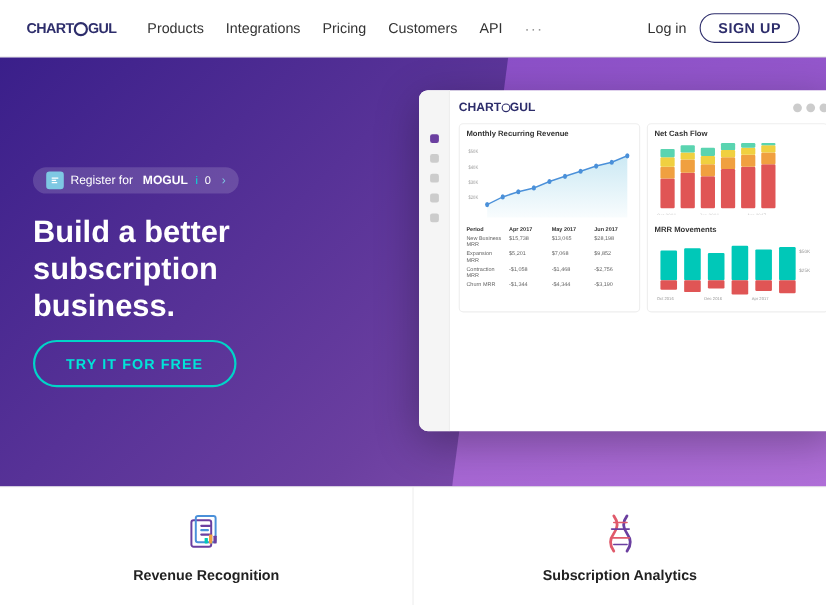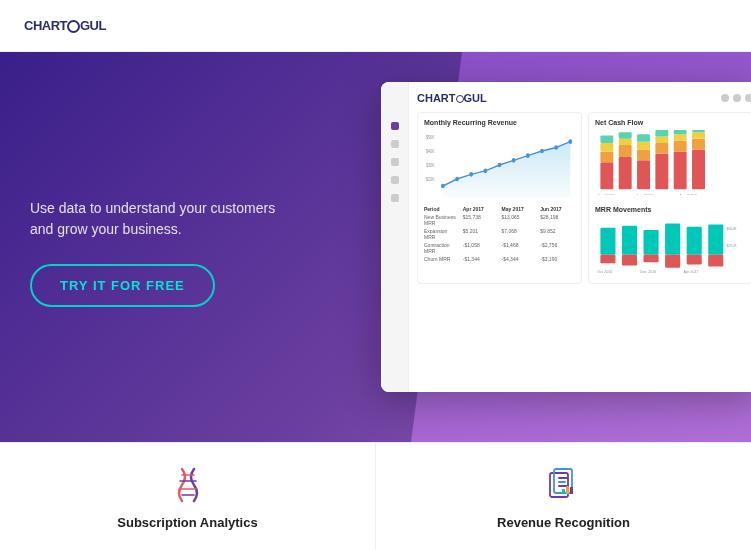--- a/index.html
+++ b/index.html
@@ -124,27 +124,55 @@
   </style>
 </head>
 <body>
 
 <nav class="navbar">
   <div class="nav-logo">
     <span style="font-size:13px;font-weight:900;letter-spacing:-0.5px;color:#2d2d6b;">CHART</span>
       <span style="display:inline-block;width:13px;height:13px;border-radius:50%;border:2.5px solid #2d2d6b;margin:0 0px;position:relative;top:1px;"></span>
       <span style="font-size:13px;font-weight:900;letter-spacing:-0.5px;color:#2d2d6b;">GUL</span>
   </div>
+  <div class="nav-links">
+    <a href="#">Products</a>
+    <a href="#">Integrations</a>
+    <a href="#">Pricing</a>
+    <a href="#">Customers</a>
+    <a href="#">API</a>
+    <span class="nav-dots">···</span>
+  </div>
+  <div class="nav-right">
+    <a href="#" class="nav-login">Log in</a>
+    <a href="#" class="nav-signup">SIGN UP</a>
+  </div>
 </nav>
 
 <section class="hero">
   <div class="hero-accent"></div>
 
   <div class="hero-left">
-    <p class="hero-subtitle">Use data to understand your customers<br>and grow your business.</p>
+    <div class="register-banner">
+      <div class="reg-icon">
+        <svg width="10" height="10" viewBox="0 0 10 10">
+            <rect width="10" height="10" rx="2" fill="#7ec8e3"></rect>
+            <path d="M2 3h6M2 5h4M2 7h5" stroke="white" stroke-width="1.2"></path>
+          </svg>
+      </div>
+      <span>Register for</span>
+      <span class="mogul" style="color:#fff;font-weight:800;font-size:11px;margin-left:3px;">MOGUL</span>
+      <span style="color:#00e5d8;font-size:10px;margin-left:1px;">i</span>
+        <span style="color:#fff;font-size:10px;">0</span>
+      <span class="arrow" style="color:#7ec8e3;font-size:11px;">›</span>
+    </div>
+    <h1 class="hero-title">
+      <span>Build a better</span><br>
+      <span>subscription business.</span>
+    </h1>
     <a href="#" class="cta-button">TRY IT FOR FREE</a>
   </div>
 
   <div class="hero-right">
     <div class="dashboard-frame">
 
       <div class="dash-sidebar">
         <div class="dash-sidebar-dot active"></div>
         <div class="dash-sidebar-dot"></div>
         <div class="dash-sidebar-dot"></div>
@@ -311,37 +339,37 @@
         </div>
       </div>
     </div>
   </div>
 </section>
 
 <div class="bottom-section">
   <div class="bottom-card">
     <svg class="bottom-card-icon" viewBox="0 0 44 44" xmlns="http://www.w3.org/2000/svg">
 
+      <rect x="8" y="10" width="18" height="24" rx="2" fill="none" stroke="#6b3fa0" stroke-width="1.8"></rect>
+      <rect x="12" y="6" width="18" height="24" rx="2" fill="none" stroke="#4a90d9" stroke-width="1.8"></rect>
+      <rect x="16" y="14" width="10" height="2" rx="1" fill="#6b3fa0"></rect>
+      <rect x="16" y="18" width="8" height="2" rx="1" fill="#4a90d9"></rect>
+      <rect x="16" y="22" width="10" height="2" rx="1" fill="#6b3fa0"></rect>
+
+      <rect x="20" y="26" width="3" height="5" rx="0.5" fill="#00c8b8"></rect>
+      <rect x="24" y="23" width="3" height="8" rx="0.5" fill="#f0a040"></rect>
+      <rect x="28" y="24" width="3" height="7" rx="0.5" fill="#6b3fa0"></rect>
+    </svg>
+    <span class="bottom-card-label">Revenue Recognition</span>
+  </div>
+  <div class="bottom-card">
+    <svg class="bottom-card-icon" viewBox="0 0 44 44" xmlns="http://www.w3.org/2000/svg">
+
       <path d="M16 6 Q22 14 16 22 Q10 30 16 38" fill="none" stroke="#e05a6b" stroke-width="2.5" stroke-linecap="round"></path>
       <path d="M28 6 Q22 14 28 22 Q34 30 28 38" fill="none" stroke="#6b3fa0" stroke-width="2.5" stroke-linecap="round"></path>
       <line x1="16" y1="12" x2="28" y2="12" stroke="#e05a6b" stroke-width="1.5" stroke-linecap="round"></line>
       <line x1="14" y1="18" x2="30" y2="18" stroke="#6b3fa0" stroke-width="1.5" stroke-linecap="round"></line>
       <line x1="14" y1="26" x2="30" y2="26" stroke="#e05a6b" stroke-width="1.5" stroke-linecap="round"></line>
       <line x1="16" y1="32" x2="28" y2="32" stroke="#6b3fa0" stroke-width="1.5" stroke-linecap="round"></line>
     </svg>
     <span class="bottom-card-label">Subscription Analytics</span>
   </div>
-  <div class="bottom-card">
-    <svg class="bottom-card-icon" viewBox="0 0 44 44" xmlns="http://www.w3.org/2000/svg">
-
-      <rect x="8" y="10" width="18" height="24" rx="2" fill="none" stroke="#6b3fa0" stroke-width="1.8"></rect>
-      <rect x="12" y="6" width="18" height="24" rx="2" fill="none" stroke="#4a90d9" stroke-width="1.8"></rect>
-      <rect x="16" y="14" width="10" height="2" rx="1" fill="#6b3fa0"></rect>
-      <rect x="16" y="18" width="8" height="2" rx="1" fill="#4a90d9"></rect>
-      <rect x="16" y="22" width="10" height="2" rx="1" fill="#6b3fa0"></rect>
-
-      <rect x="20" y="26" width="3" height="5" rx="0.5" fill="#00c8b8"></rect>
-      <rect x="24" y="23" width="3" height="8" rx="0.5" fill="#f0a040"></rect>
-      <rect x="28" y="24" width="3" height="7" rx="0.5" fill="#6b3fa0"></rect>
-    </svg>
-    <span class="bottom-card-label">Revenue Recognition</span>
-  </div>
 </div>
 
 </body></html>

